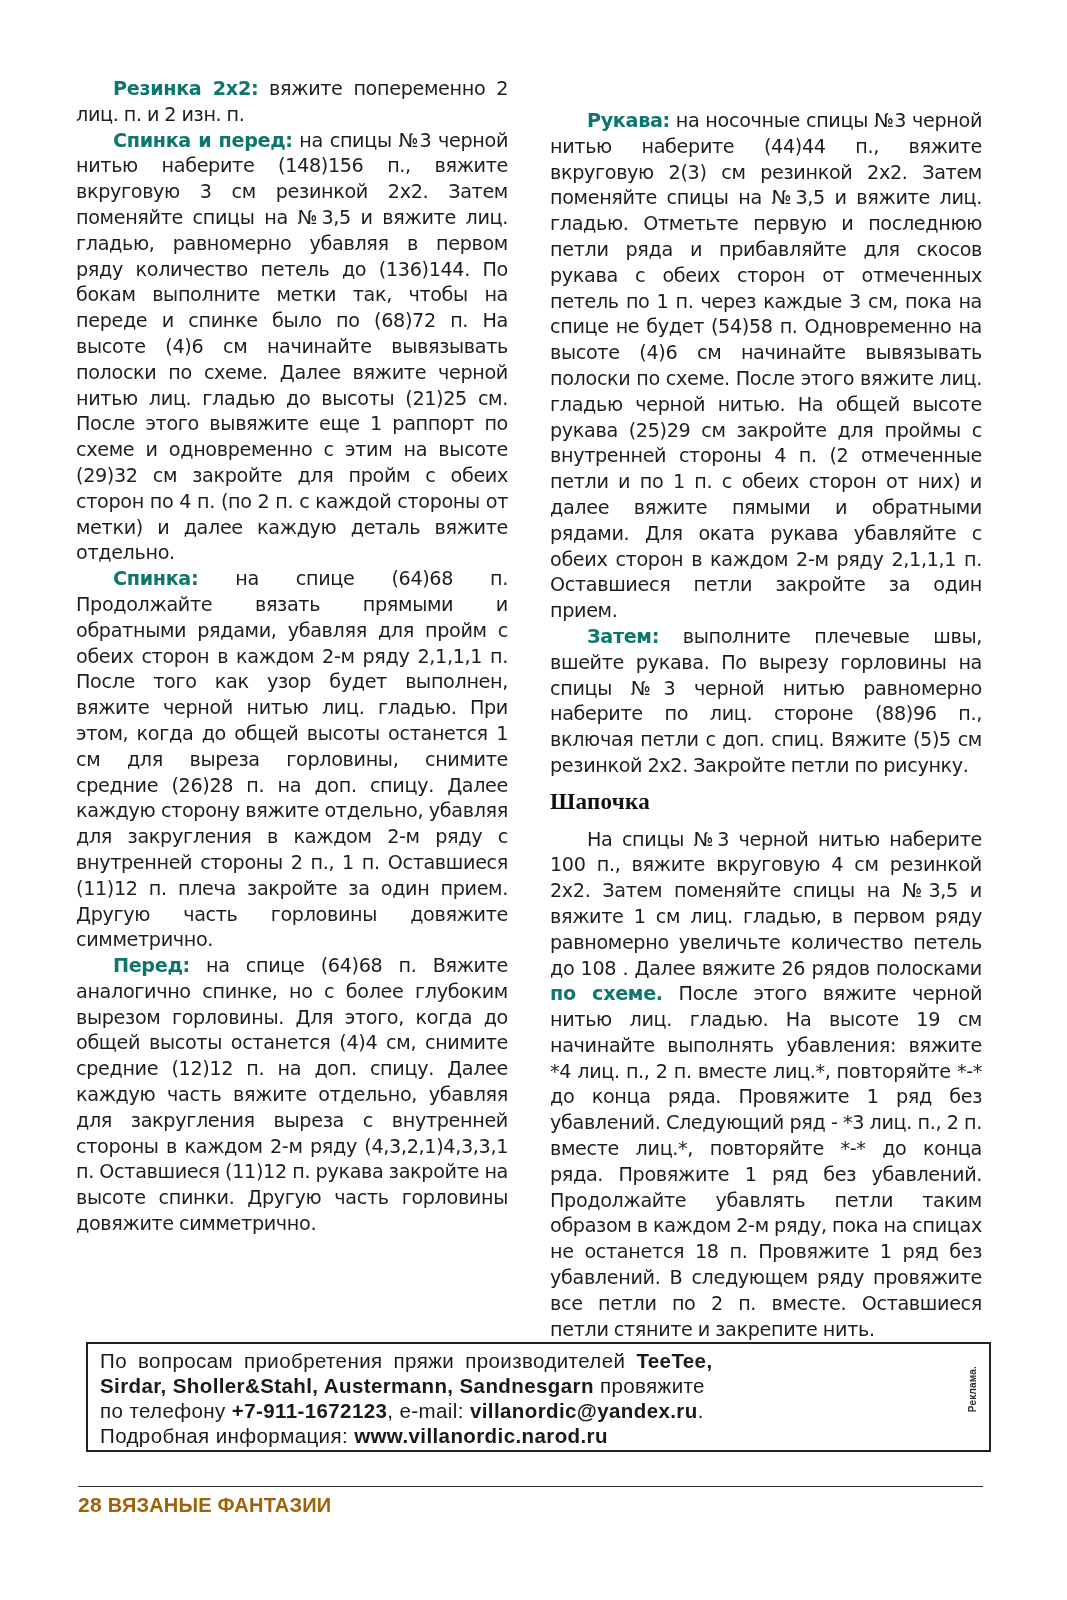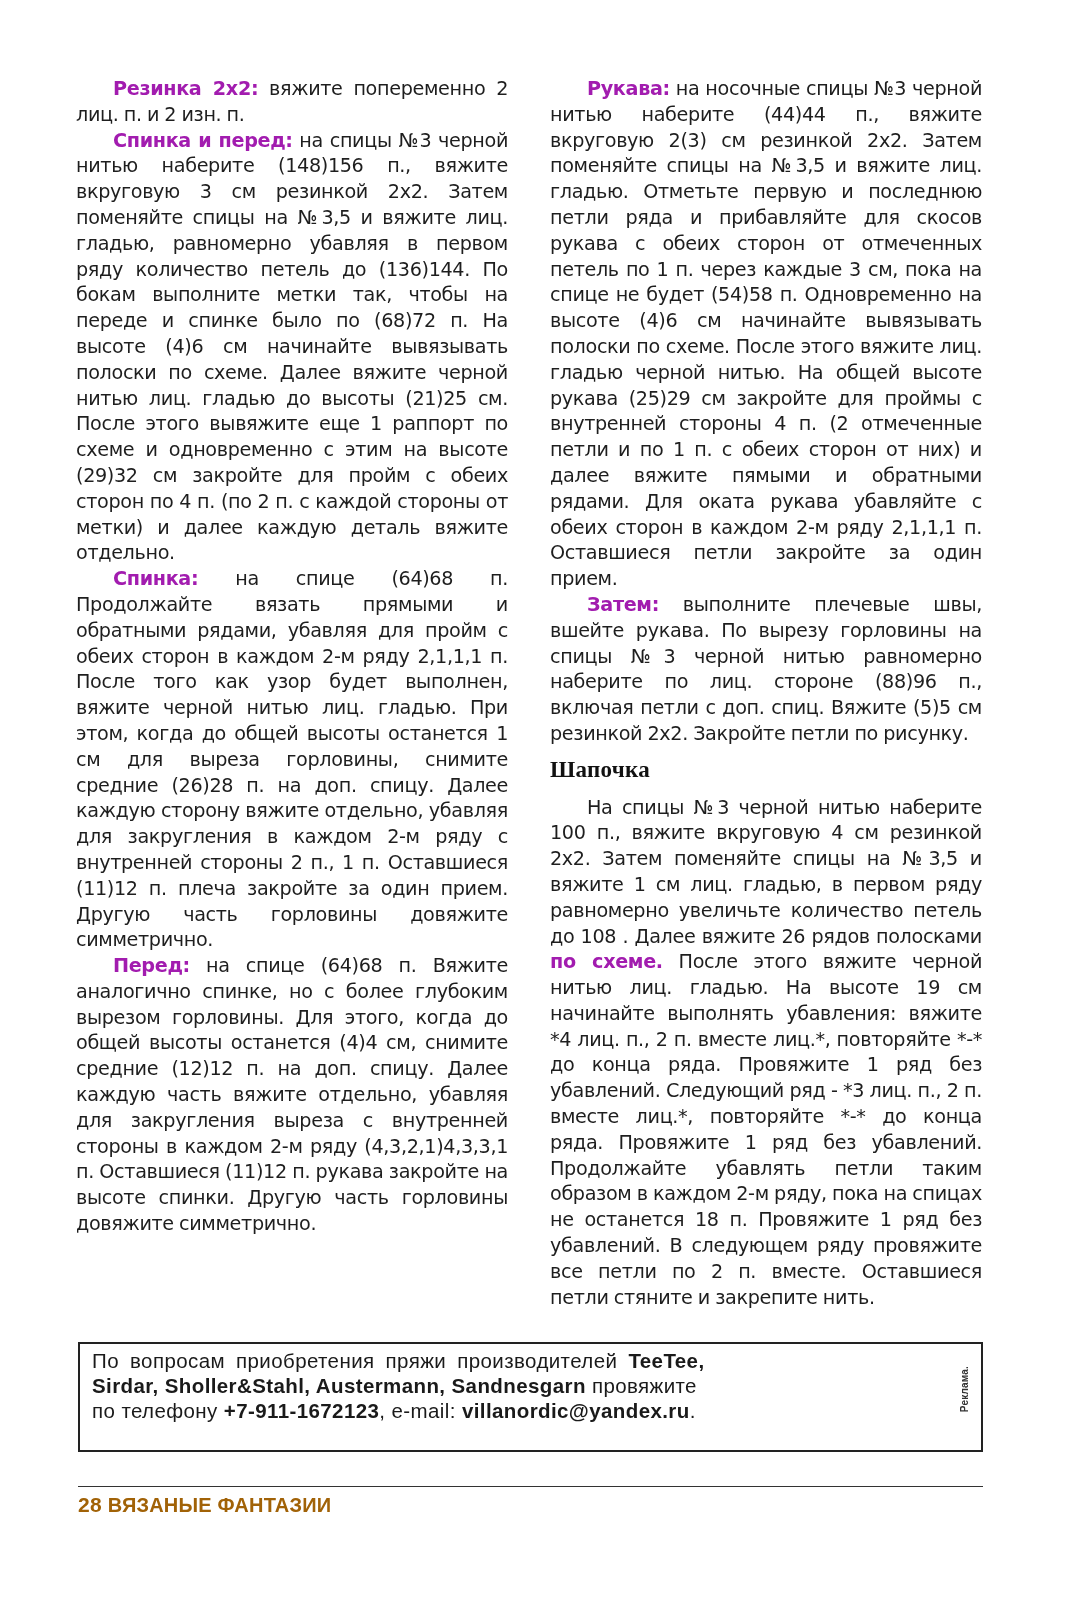--- a/index.html
+++ b/index.html
@@ -7,29 +7,29 @@
     width: 1067px; height: 1600px; position: relative; overflow: hidden;
     font-family: "DejaVu Sans", sans-serif; color: #1e1e1e;
   }
   .col {
     position: absolute; top: 76px; width: 432px;
     font-size: 19.2px; line-height: 25.8px;
     text-align: justify; letter-spacing: -0.35px;
     word-spacing: -0.5px;
   }
   .col-left { left: 76px; }
-  .col-right { left: 550px; }
+  .col-right { left: 550px; margin-top: 32px; }
   .para { margin: 0; text-indent: 37px; hyphens: manual; }
-  .para b { font-weight: bold; color: #a21caf; }
+  .para b { font-weight: bold; color: #0f766e; }
   .section-title {
     margin: 10px 0 12px 0; font-size: 23px; font-weight: bold;
     letter-spacing: 0.3px; text-indent: 0; color: #111; font-family: Liberation Serif, serif;
   }
   .ad-box {
-    position: absolute; left: 78px; top: 1342px; width: 905px; height: 110px;
+    position: absolute; left: 86px; top: 1342px; width: 905px; height: 110px;
     border: 2px solid #222; box-sizing: border-box;
     padding: 4px 10px 0 12px;
     font-family: "Liberation Sans", sans-serif;
     font-size: 20.5px; line-height: 25px; color: #1a1a1a;
   }
   .ad-line { white-space: nowrap; letter-spacing: 0.4px; }
   .ad-line b { font-weight: bold; }
   .ad-l1 { word-spacing: 5px; }
   .ad-vertical {
     position: absolute; right: 4px; top: 22px;
@@ -61,19 +61,20 @@
   <p class="para"><b>Рукава:</b><span> на носочные спицы №3 черной нитью наберите (44)44 п., вяжите вкруговую 2(3) см резинкой 2x2. Затем поменяйте спицы на №3,5 и вяжите лиц. гладью. Отметьте первую и последнюю петли ряда и прибавляйте для скосов рукава с обеих сторон от отмеченных петель по 1 п. через каждые 3 см, пока на спице не будет (54)58 п. Одновременно на высоте (4)6 см начинайте вывязывать полоски по схеме. После этого вяжите лиц. гладью черной нитью. На общей высоте рукава (25)29 см закройте для проймы с внутренней стороны 4 п. (2 отмеченные петли и по 1 п. с обеих сторон от них) и далее вяжите пямыми и обратными рядами. Для оката рукава убавляйте с обеих сторон в каждом 2-м ряду 2,1,1,1 п. Оставшиеся петли закройте за один прием.</span></p>
   <p class="para"><b>Затем:</b><span> выполните плечевые швы, вшейте рукава. По вырезу горловины на спицы №3 черной нитью равномерно наберите по лиц. стороне (88)96 п., включая петли с доп. спиц. Вяжите (5)5 см резинкой 2x2. Закройте петли по рисунку.</span></p>
   <div class="section-title">Шапочка</div>
   <p class="para"><span>На спицы №3 черной нитью наберите 100 п., вяжите вкруговую 4 см резинкой 2x2. Затем поменяйте спицы на №3,5 и вяжите 1 см лиц. гладью, в первом ряду равномерно увеличьте количество петель до 108 . Далее вяжите 26 рядов полосками </span><b>по схеме.</b><span> После этого вяжите черной нитью лиц. гладью. На высоте 19 см начинайте выполнять убавления: вяжите *4 лиц. п., 2 п. вместе лиц.*, повторяйте *-* до конца ряда. Провяжите 1 ряд без убавлений. Следующий ряд - *3 лиц. п., 2 п. вместе лиц.*, повторяйте *-* до конца ряда. Провяжите 1 ряд без убавлений. Продолжайте убавлять петли таким образом в каждом 2-м ряду, пока на спицах не останется 18 п. Провяжите 1 ряд без убавлений. В следующем ряду провяжите все петли по 2 п. вместе. Оставшиеся петли стяните и закрепите нить.</span></p>
 </div>
 
 <div class="ad-box">
   <div class="ad-line ad-l1"><span>По вопросам приобретения пряжи производителей </span><b>TeeTee,</b></div>
   <div class="ad-line"><b>Sirdar, Sholler&amp;Stahl, Austermann, Sandnesgarn</b><span> провяжите</span></div>
   <div class="ad-line"><span>по телефону </span> <b>+7-911-1672123</b><span>, e-mail: </span><b>villanordic@yandex.ru</b><span>.</span></div>
+  <div class="ad-line"><span>Подробная информация: </span><b>www.villanordic.narod.ru</b></div>
   <div class="ad-vertical">Реклама.</div>
 </div>
 
 <div class="footer-rule"></div>
 <div class="footer">
   <span class="page-num">28</span><span>ВЯЗАНЫЕ ФАНТАЗИИ</span>
 </div>
 
 </body></html>

